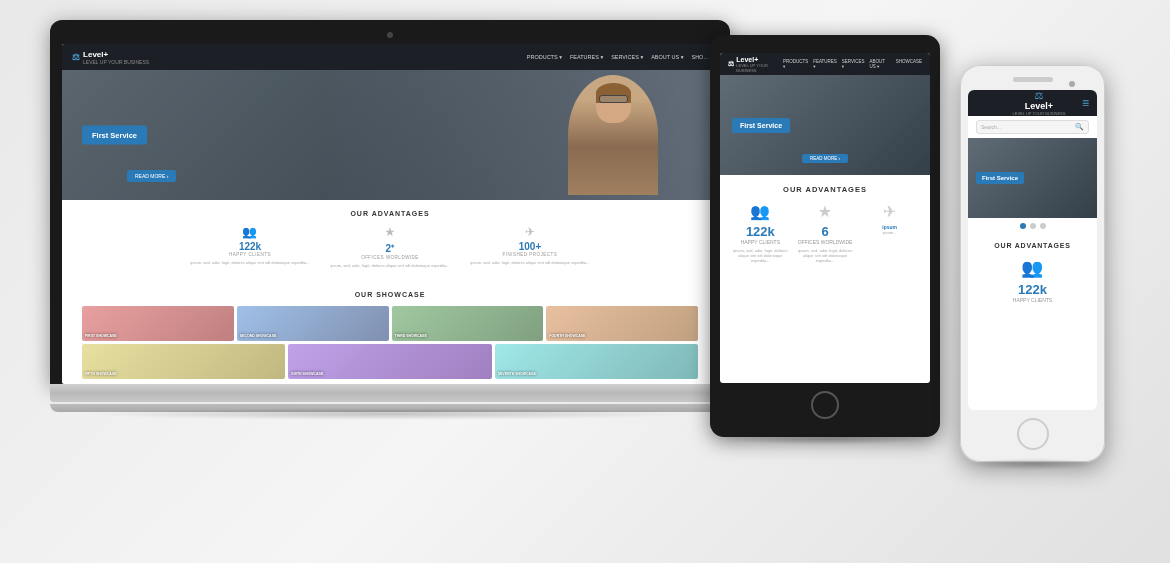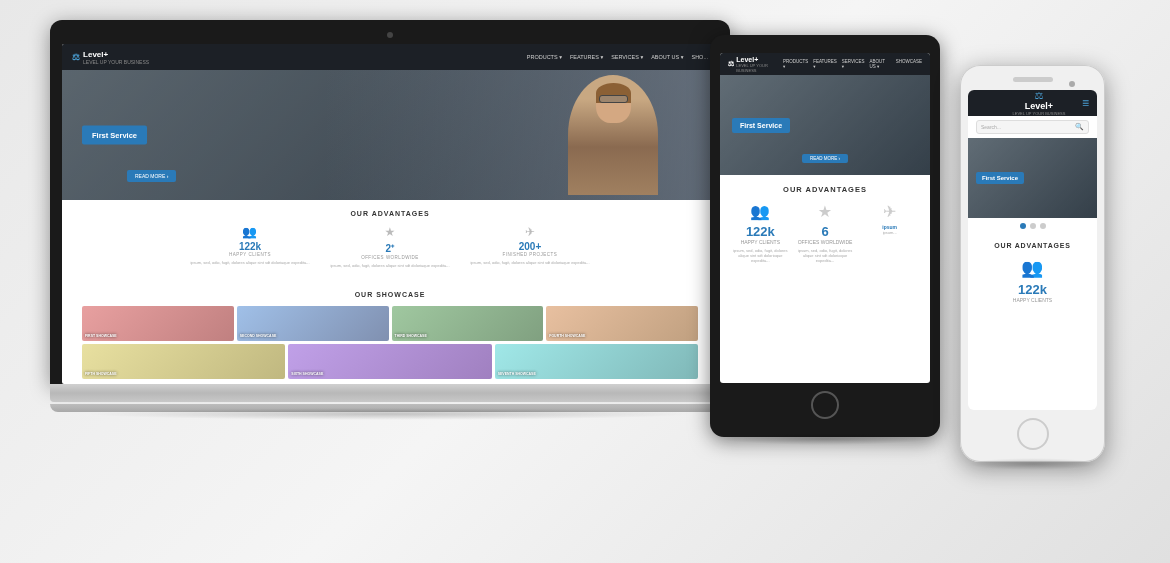--- a/index.html
+++ b/index.html
@@ -648,21 +648,21 @@
               <div class="adv-text">ipsum, sed, odio, fugit, dolores alique sint sdt doloriaque expedita...</div>
             </div>
             <div class="advantage-item">
               <div class="adv-icon">★</div>
               <div class="adv-number">2⁺</div>
               <div class="adv-label">OFFICES WORLDWIDE</div>
               <div class="adv-text">ipsum, sed, odio, fugit, dolores alique sint sdt doloriaque expedita...</div>
             </div>
             <div class="advantage-item">
               <div class="adv-icon">✈</div>
-              <div class="adv-number">200+</div>
+              <div class="adv-number">100+</div>
               <div class="adv-label">FINISHED PROJECTS</div>
               <div class="adv-text">ipsum, sed, odio, fugit, dolores alique sint sdt doloriaque expedita...</div>
             </div>
           </div>
         </div>
 
         <div class="site-showcase">
           <div class="section-title">OUR SHOWCASE</div>
           <div class="showcase-grid">
             <div class="showcase-item sc1">

